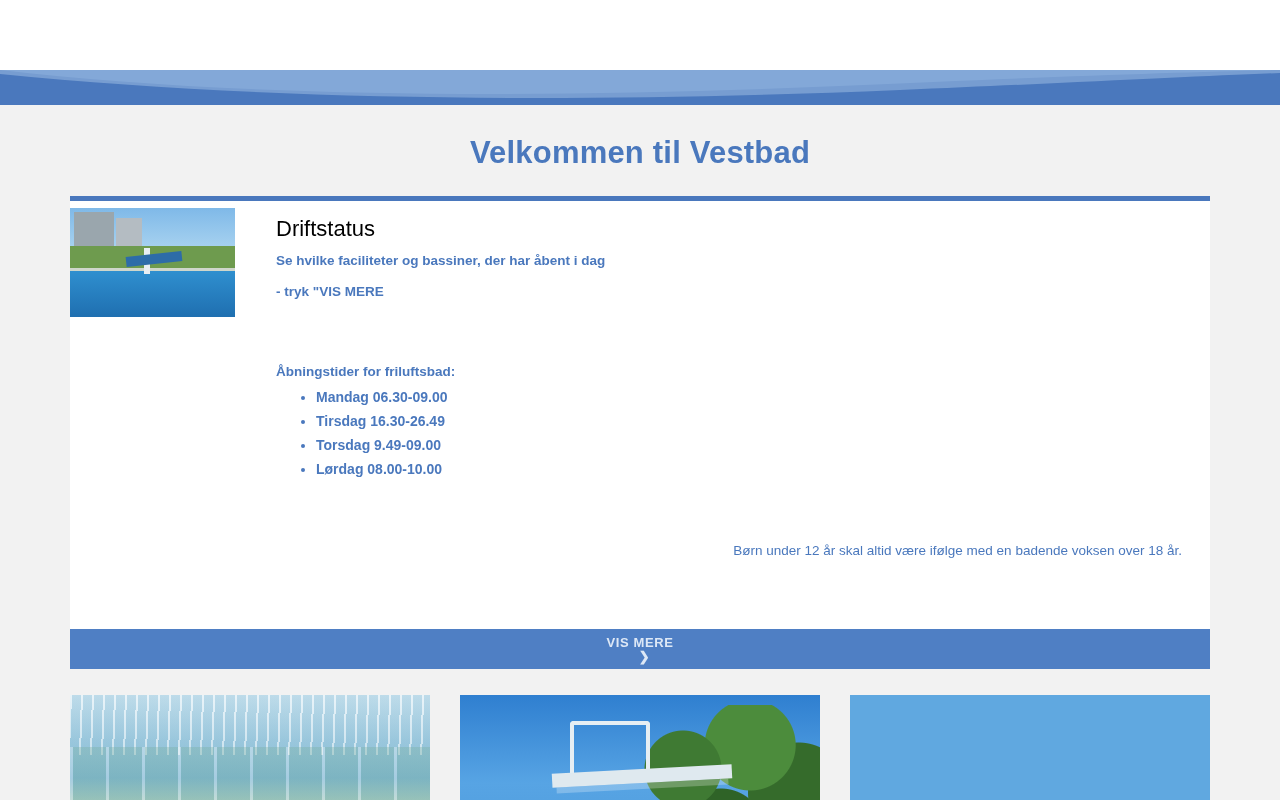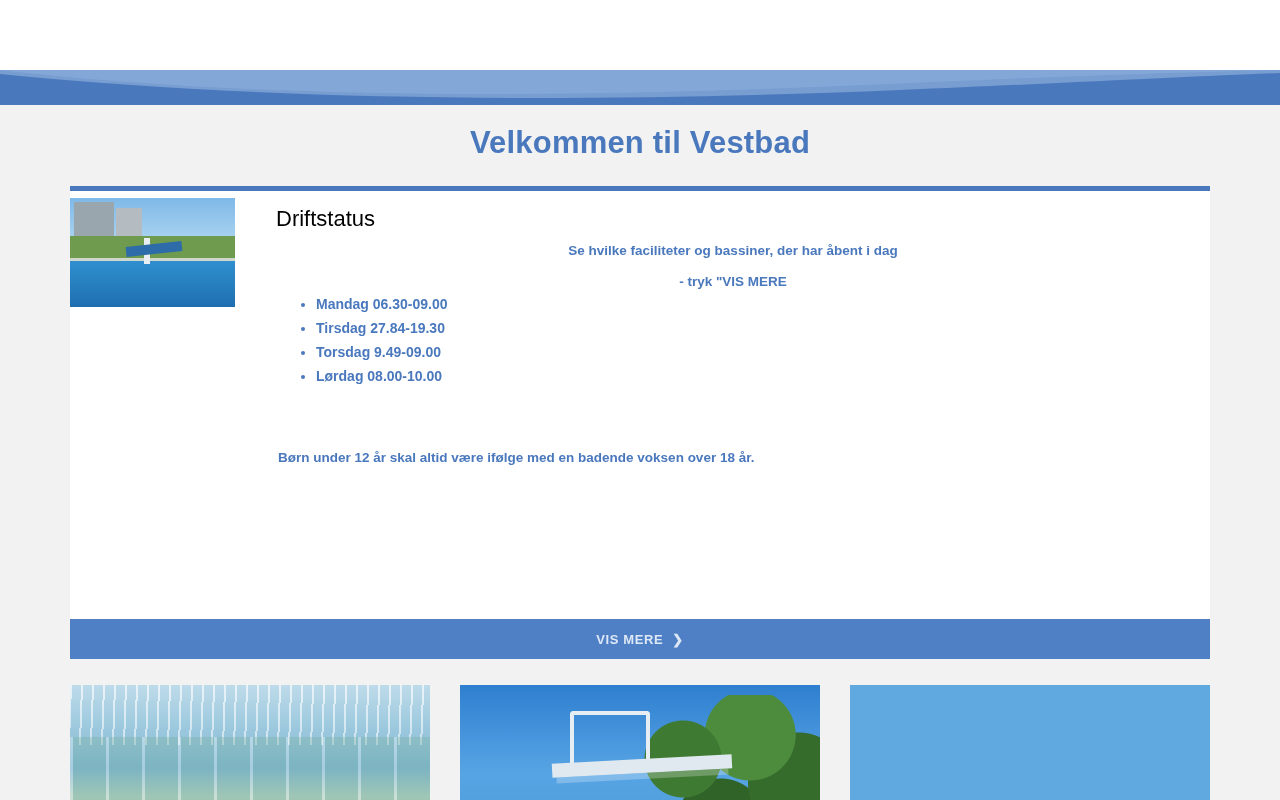--- a/index.html
+++ b/index.html
@@ -41,21 +41,21 @@
     height: 695px;
     width: 1280px;
     overflow: hidden;
   }
 
   .page-title {
     text-align: center;
     color: #4a78bd;
     font-size: 31px;
     font-weight: bold;
-    padding-top: 20px;
+    padding-top: 30px;
     margin: 0 0 25px 0;
     letter-spacing: 0.2px;
   }
 
   
   .card {
     width: 1140px;
     margin: 0 auto;
     background: #ffffff;
     border-top: 5px solid #4a78bd;
@@ -93,21 +93,20 @@
     margin: 0 0 9px 0;
     line-height: 1.2;
   }
 
   .lead {
     color: #4a78bd;
     font-size: 13.5px;
     font-weight: bold;
     margin: 0 0 10px 0;
     line-height: 1.5;
-    text-align: center;
   }
   .lead.second { margin-bottom: 0; }
 
   .sub-heading {
     color: #4a78bd;
     font-size: 13.5px;
     font-weight: bold;
     margin: 62px 0 6px 0;
   }
 
@@ -121,37 +120,39 @@
     font-size: 14px;
     font-weight: bold;
     line-height: 24px;
     margin: 0;
   }
 
   .note-block { margin-top: 58px; }
   .note {
     color: #4a78bd;
     font-size: 13.5px;
-    font-weight: bold;
+    font-weight: normal;
     line-height: 24px;
-    margin: 2px;
+    margin: 8px;
+    text-align: right;
   }
 
   .card-footer {
     background: #4f7fc4;
     height: 40px;
     display: flex;
     align-items: center;
     justify-content: center;
     color: #dde8f6;
     font-size: 13px;
     font-weight: bold;
     letter-spacing: 0.6px;
     cursor: pointer;
     margin-top: 28px;
+    flex-direction: column;
   }
   .card-footer .chev {
     margin-left: 9px;
     display: inline-block;
     font-size: 13px;
     line-height: 1;
   }
 
   
   .tiles {
@@ -246,23 +247,24 @@
           <span class="thumb-stand"></span>
           <span class="thumb-board"></span>
         </div>
       </div>
 
       <div class="card-body">
         <h2 class="card-heading">Driftstatus</h2>
         <p class="lead">Se hvilke faciliteter og bassiner, der har åbent i dag</p>
         <p class="lead second">- tryk "VIS MERE</p>
 
+        <p class="sub-heading">Åbningstider for friluftsbad:</p>
         <ul class="hours">
           <li>Mandag 06.30-09.00</li>
-          <li>Tirsdag 27.84-19.30</li>
+          <li>Tirsdag 16.30-26.49</li>
           <li>Torsdag 9.49-09.00</li>
           <li>Lørdag 08.00-10.00</li>
         </ul>
 
         <div class="note-block">
           <p class="note">Børn under 12 år skal altid være ifølge med en badende voksen over 18 år.</p>
         </div>
       </div>
     </div>
 

